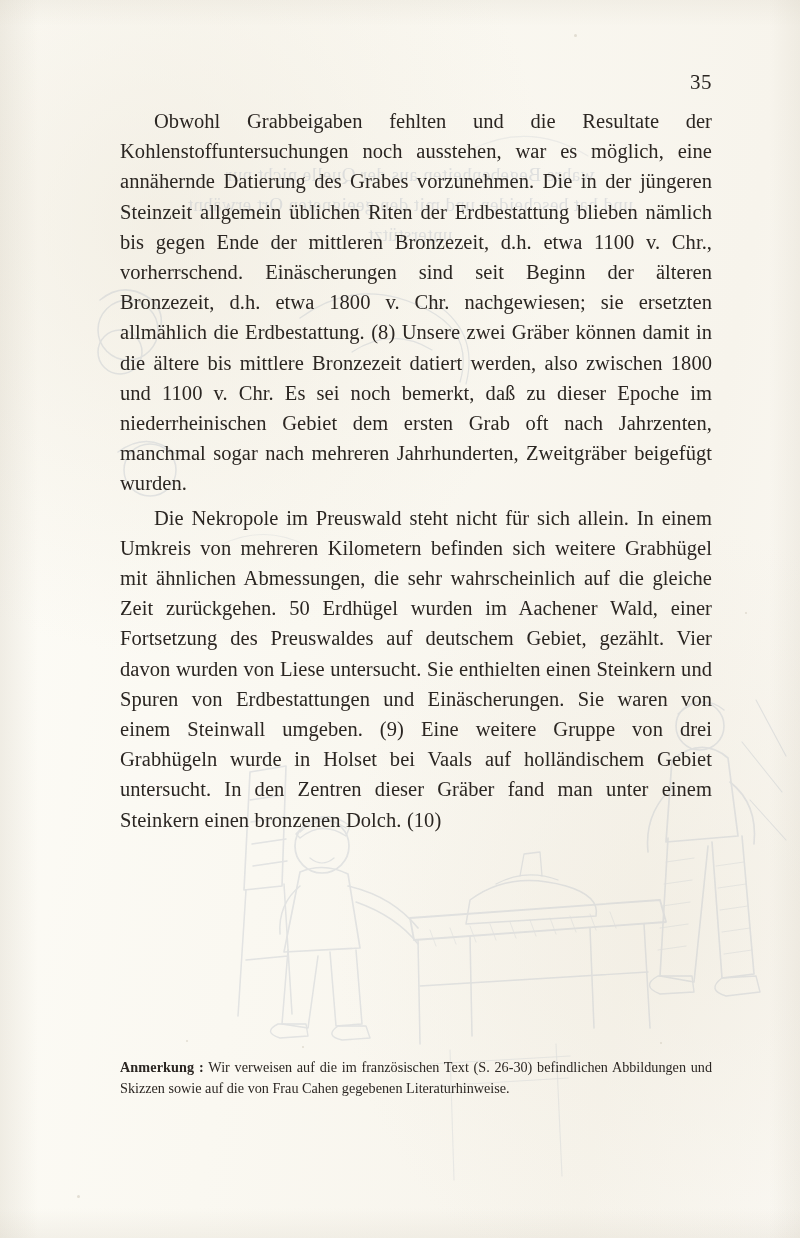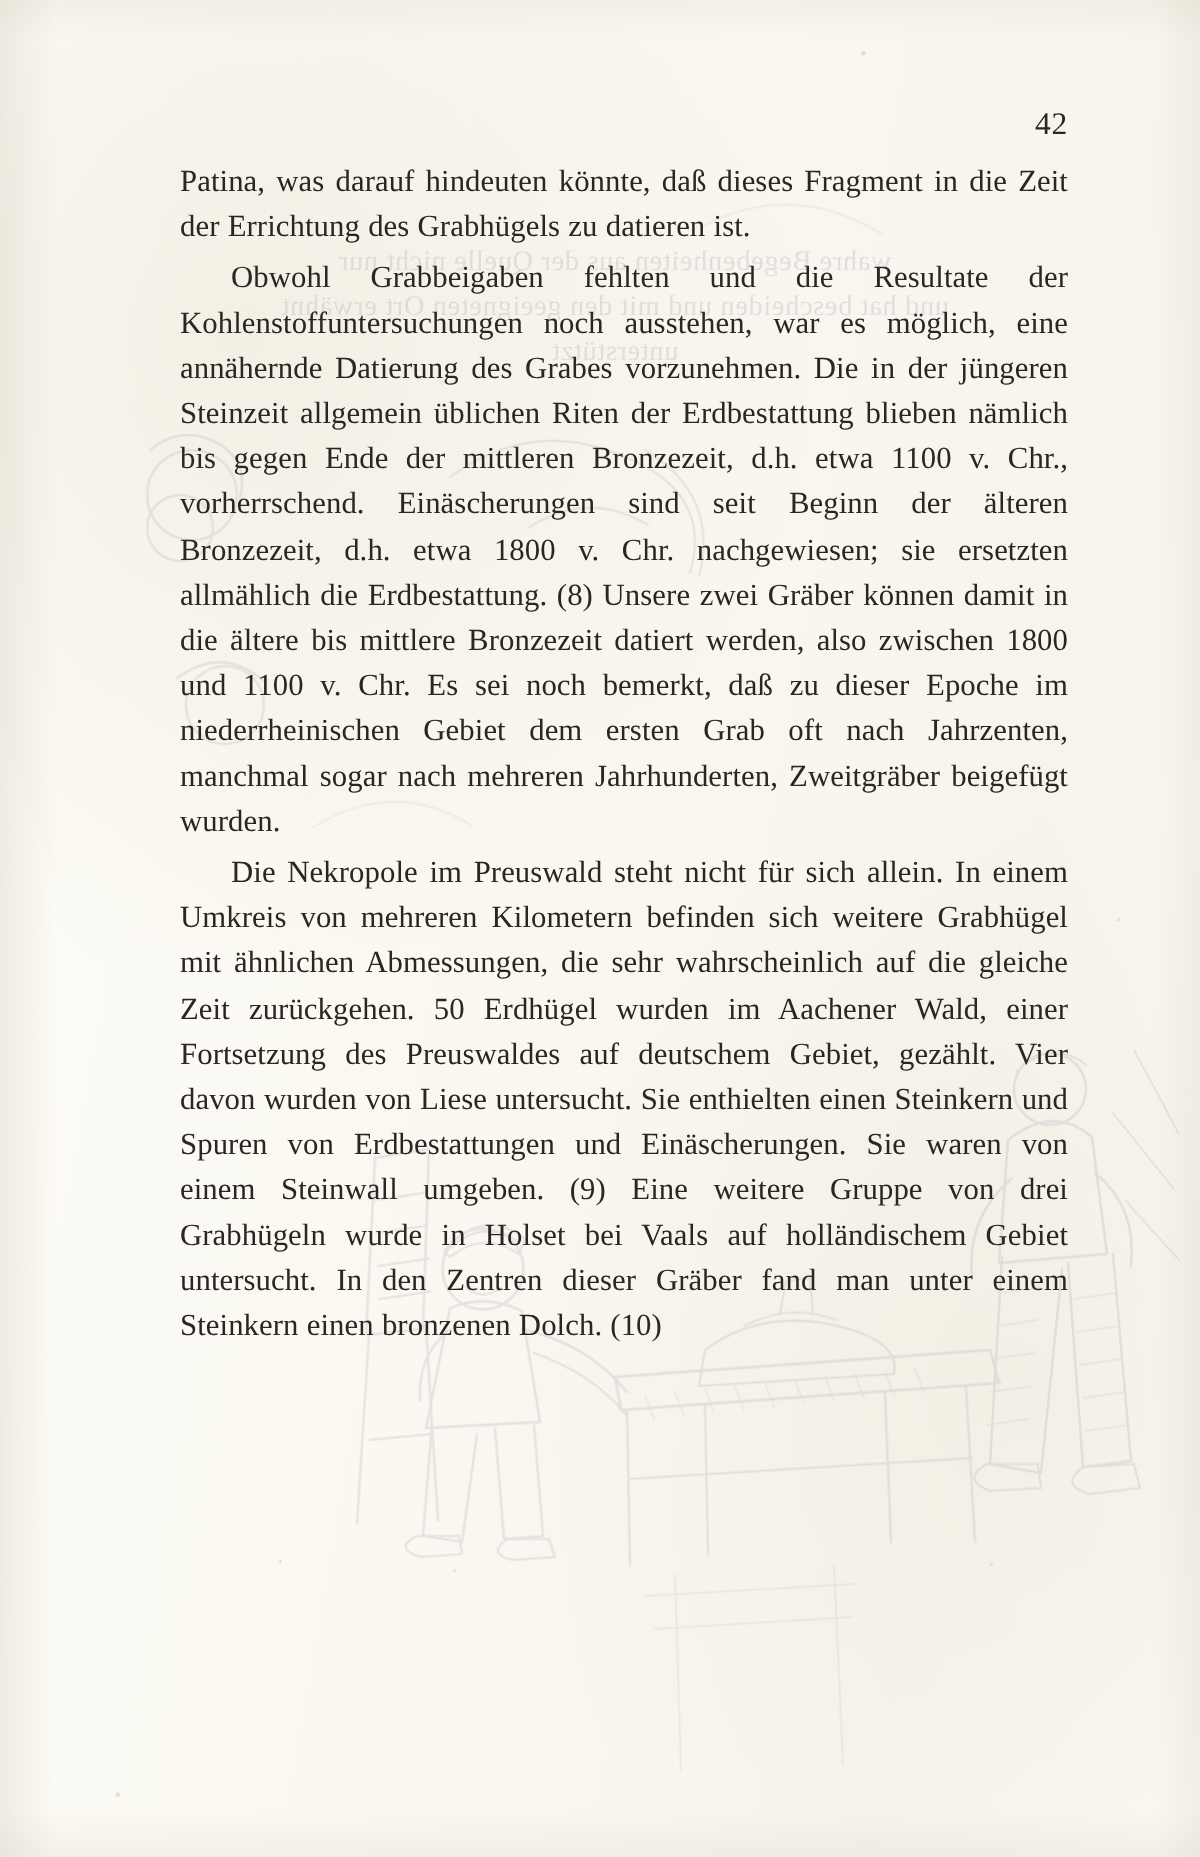--- a/index.html
+++ b/index.html
@@ -224,23 +224,25 @@
 
   <div class="speck" style="left:77px;  top:1195px; width:3px; height:3px;"></div>
   <div class="speck" style="left:574px; top:34px;   width:3px; height:3px;"></div>
   <div class="speck" style="left:302px; top:1046px; width:2px; height:2px;"></div>
   <div class="speck" style="left:660px; top:1042px; width:2px; height:2px;"></div>
   <div class="speck" style="left:186px; top:1040px; width:2px; height:2px;"></div>
   <div class="speck" style="left:745px; top:612px;  width:2px; height:2px;"></div>
 
   <div class="content">
 
-    <div class="folio">42</div>
+    <div class="folio">35</div>
 
     <div class="body-block">
-      <p class="para">Patina, was darauf hindeuten könnte, daß dieses Fragment in die Zeit der Errichtung des Grabhügels zu datieren ist.</p>
       <p class="para indent">Obwohl Grabbeigaben fehlten und die Resultate der Kohlenstoffuntersuchungen noch ausstehen, war es möglich, eine annähernde Datierung des Grabes vorzunehmen. Die in der jüngeren Steinzeit allgemein üblichen Riten der Erdbestattung blieben nämlich bis gegen Ende der mittleren Bronzezeit, d.h. etwa 1100 v. Chr., vorherrschend. Einäscherungen sind seit Beginn der älteren Bronzezeit, d.h. etwa 1800 v. Chr. nachgewiesen; sie ersetzten allmählich die Erdbestattung. (8) Unsere zwei Gräber können damit in die ältere bis mittlere Bronzezeit datiert werden, also zwischen 1800 und 1100 v. Chr. Es sei noch bemerkt, daß zu dieser Epoche im niederrheinischen Gebiet dem ersten Grab oft nach Jahrzenten, manchmal sogar nach mehreren Jahrhunderten, Zweitgräber beigefügt wurden.</p>
       <p class="para indent">Die Nekropole im Preuswald steht nicht für sich allein. In einem Umkreis von mehreren Kilometern befinden sich weitere Grabhügel mit ähnlichen Abmessungen, die sehr wahrscheinlich auf die gleiche Zeit zurückgehen. 50 Erdhügel wurden im Aachener Wald, einer Fortsetzung des Preuswaldes auf deutschem Gebiet, gezählt. Vier davon wurden von Liese untersucht. Sie enthielten einen Steinkern und Spuren von Erdbestattungen und Einäscherungen. Sie waren von einem Steinwall umgeben. (9) Eine weitere Gruppe von drei Grabhügeln wurde in Holset bei Vaals auf holländischem Gebiet untersucht. In den Zentren dieser Gräber fand man unter einem Steinkern einen bronzenen Dolch. (10)</p>
     </div>
   </div>
 
+  <div class="footnote">
+    <span class="lead">Anmerkung :</span><span> Wir verweisen auf die im französischen Text (S. 26-30) befindlichen Abbildungen und Skizzen sowie auf die von Frau Cahen gegebenen Literaturhinweise.</span>
+  </div>
 
 </div>
 
 </body></html>

